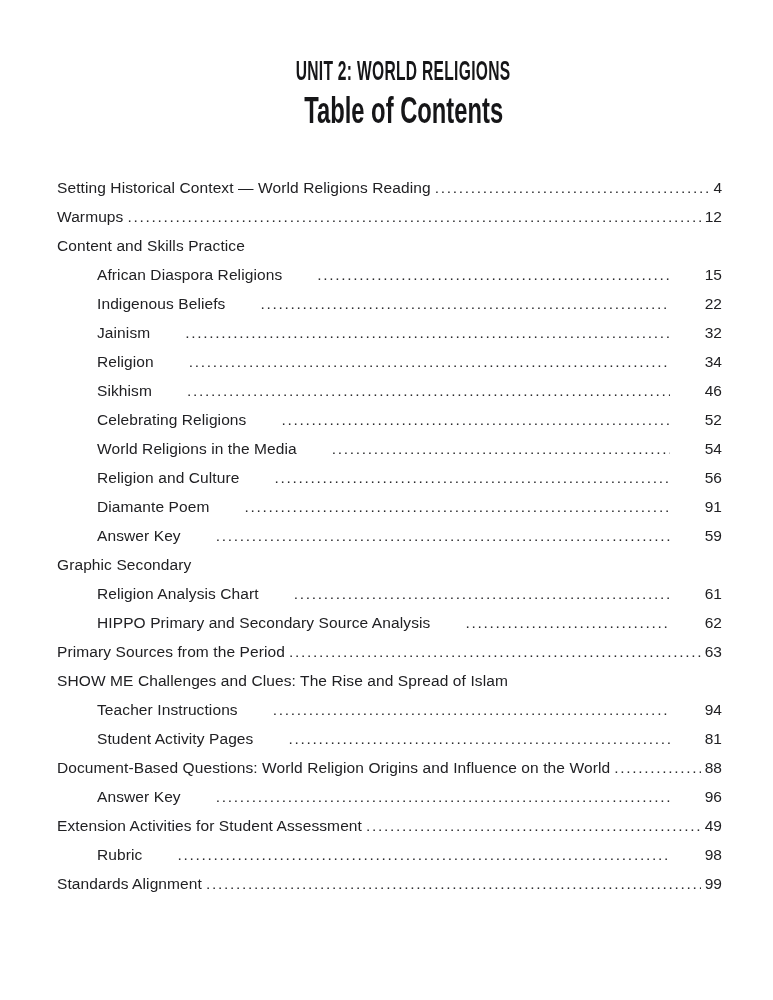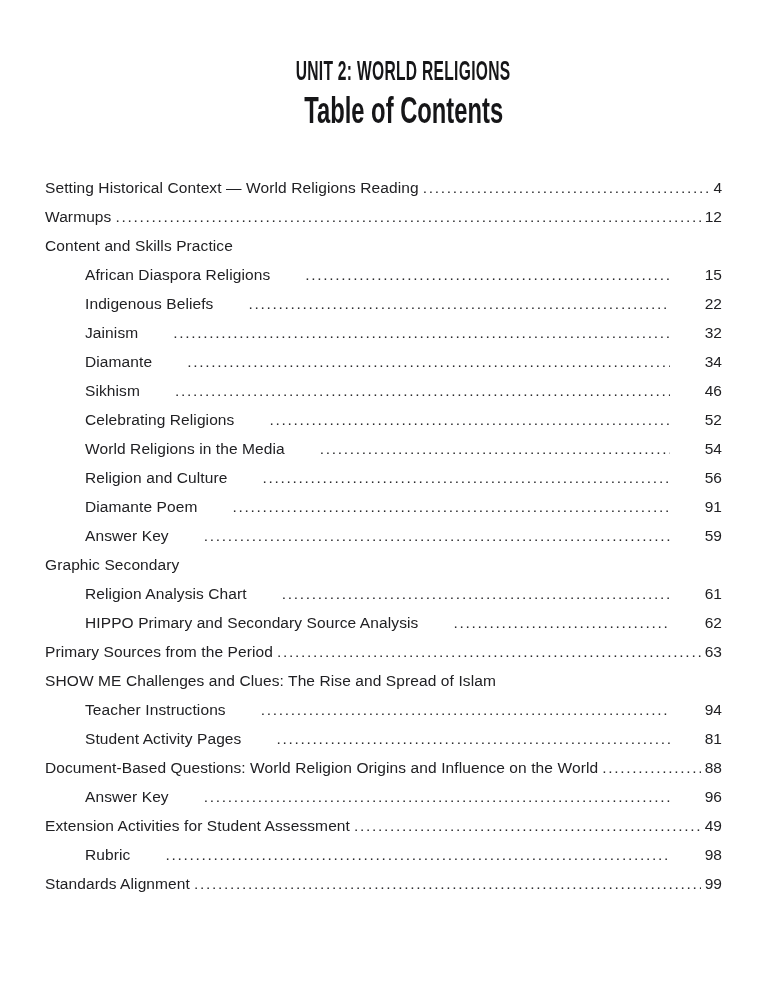--- a/index.html
+++ b/index.html
@@ -55,20 +55,21 @@
     align-items: baseline;
     height: 29px;
     font-size: 15.5px;
     line-height: 29px;
     color: #212124;
   }
   .row.indent1 { padding-left: 40px; gap: 31px; }
   .label {
     white-space: nowrap;
     letter-spacing: 0.1px;
+    margin-left: 12px;
   }
   .dots {
     flex: 1 1 auto;
     min-width: 0;
     overflow: hidden;
     white-space: nowrap;
     margin: 0 2px 0 4px;
   }
   .dots::after {
     content: "......................................................................................................................................................................";
@@ -118,21 +119,21 @@
     <span class="label">Indigenous Beliefs</span>
     <span class="dots"></span>
     <span class="pagenum">22</span>
   </div>
       <div class="row indent1">
     <span class="label">Jainism</span>
     <span class="dots"></span>
     <span class="pagenum">32</span>
   </div>
       <div class="row indent1">
-    <span class="label">Diamante</span>
+    <span class="label">Religion</span>
     <span class="dots"></span>
     <span class="pagenum">34</span>
   </div>
       <div class="row indent1">
     <span class="label">Sikhism</span>
     <span class="dots"></span>
     <span class="pagenum">46</span>
   </div>
       <div class="row indent1">
     <span class="label">Celebrating Religions</span>

